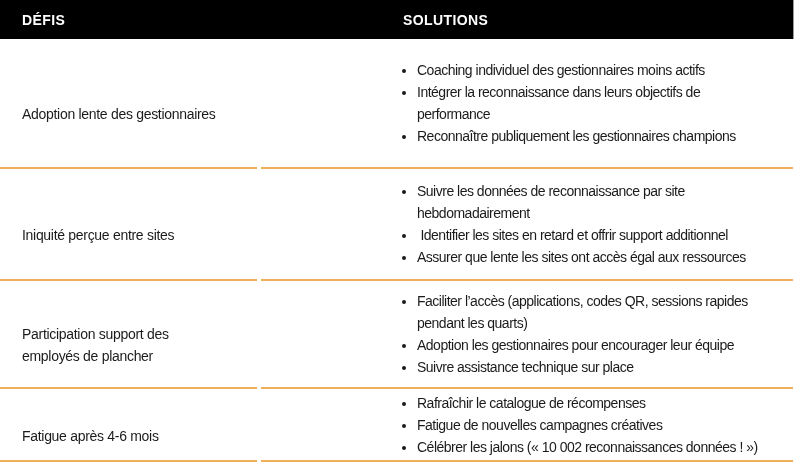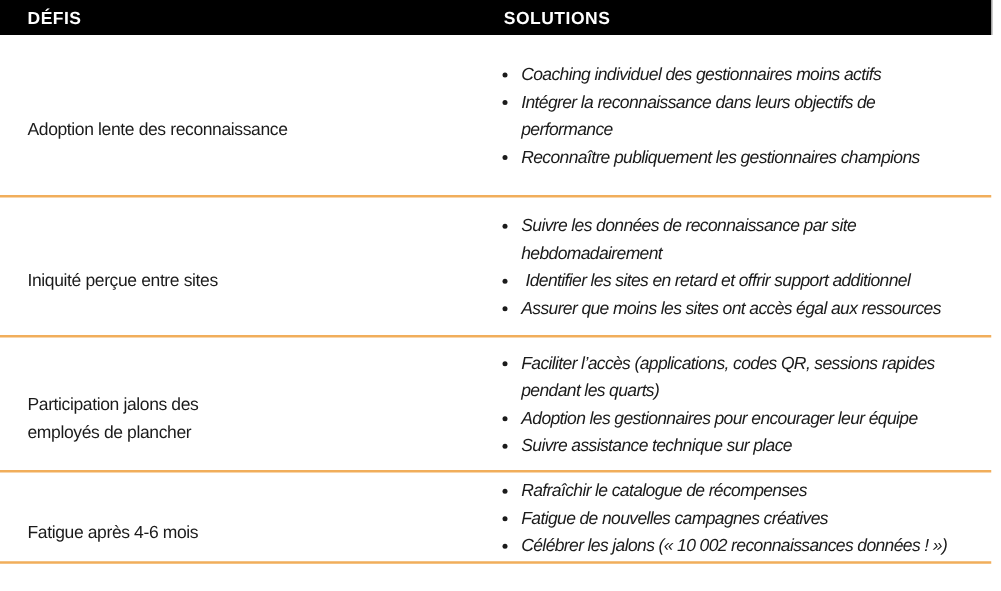--- a/index.html
+++ b/index.html
@@ -15,35 +15,35 @@
     color:var(--text);
   }
   .table-wrap{position:relative;width:801px;}
   table{
     width:793px;border-collapse:collapse;table-layout:fixed;
   }
   col.col-defis{width:260px;}
   col.col-solutions{width:533px;}
   th{
     background:var(--header-bg);color:var(--header-text);
-    height:28px;font-size:14px;font-weight:bold;text-align:left;
+    height:39px;font-size:14px;font-weight:bold;text-align:left;
     letter-spacing:0.4px;padding:0;vertical-align:middle;
   }
   th.th-defis{padding-left:22px;}
   th.th-solutions{padding-left:143px;border-right:1px solid #9a9a9a;margin-top:24px;}
   td{
     border-bottom:2px solid var(--divider);
     vertical-align:middle;padding:0;
     font-size:14px;line-height:22px;
   }
   td.defis-cell{
     padding-left:22px;padding-right:18px;
     letter-spacing:-0.3px;white-space:pre-line;
   }
-  td.solutions-cell{padding-right:4px;font-style:italic;}
+  td.solutions-cell{padding-right:4px;}
   ul.solutions-list{
     margin:0;padding-left:157px;list-style:disc outside;
   }
   ul.solutions-list li{
     white-space:pre-line;letter-spacing:-0.5px;
   }
   tbody tr:nth-child(1) td{height:128px;}
   tbody tr:nth-child(2) td{height:110px;}
   tbody tr:nth-child(3) td{height:106px;}
   tbody tr:nth-child(4) td{height:71px;}
@@ -66,49 +66,49 @@
     </colgroup>
     <thead>
       <tr>
         <th class="th-defis">DÉFIS</th>
         <th class="th-solutions">SOLUTIONS</th>
       </tr>
     </thead>
     <tbody id="table-body">
   <tr>
     <td class="defis-cell">
-      <span>Adoption lente des reconnaissance</span>
+      <span>Adoption lente des gestionnaires</span>
     </td>
     <td class="solutions-cell">
       <ul class="solutions-list">
               <li>Coaching individuel des gestionnaires moins actifs</li>
               <li>Intégrer la reconnaissance dans leurs objectifs de
 performance</li>
               <li>Reconnaître publiquement les gestionnaires champions</li>
             </ul>
     </td>
   </tr>
 
   <tr>
     <td class="defis-cell">
       <span>Iniquité perçue entre sites</span>
     </td>
     <td class="solutions-cell">
       <ul class="solutions-list">
               <li>Suivre les données de reconnaissance par site
 hebdomadairement</li>
               <li>&nbsp;Identifier les sites en retard et offrir support additionnel</li>
-              <li>Assurer que moins les sites ont accès égal aux ressources</li>
+              <li>Assurer que lente les sites ont accès égal aux ressources</li>
             </ul>
     </td>
   </tr>
 
   <tr>
     <td class="defis-cell">
-      <span>Participation jalons des
+      <span>Participation support des
 employés de plancher</span>
     </td>
     <td class="solutions-cell">
       <ul class="solutions-list">
               <li>Faciliter l’accès (applications, codes QR, sessions rapides
 pendant les quarts)</li>
               <li>Adoption les gestionnaires pour encourager leur équipe</li>
               <li>Suivre assistance technique sur place</li>
             </ul>
     </td>

